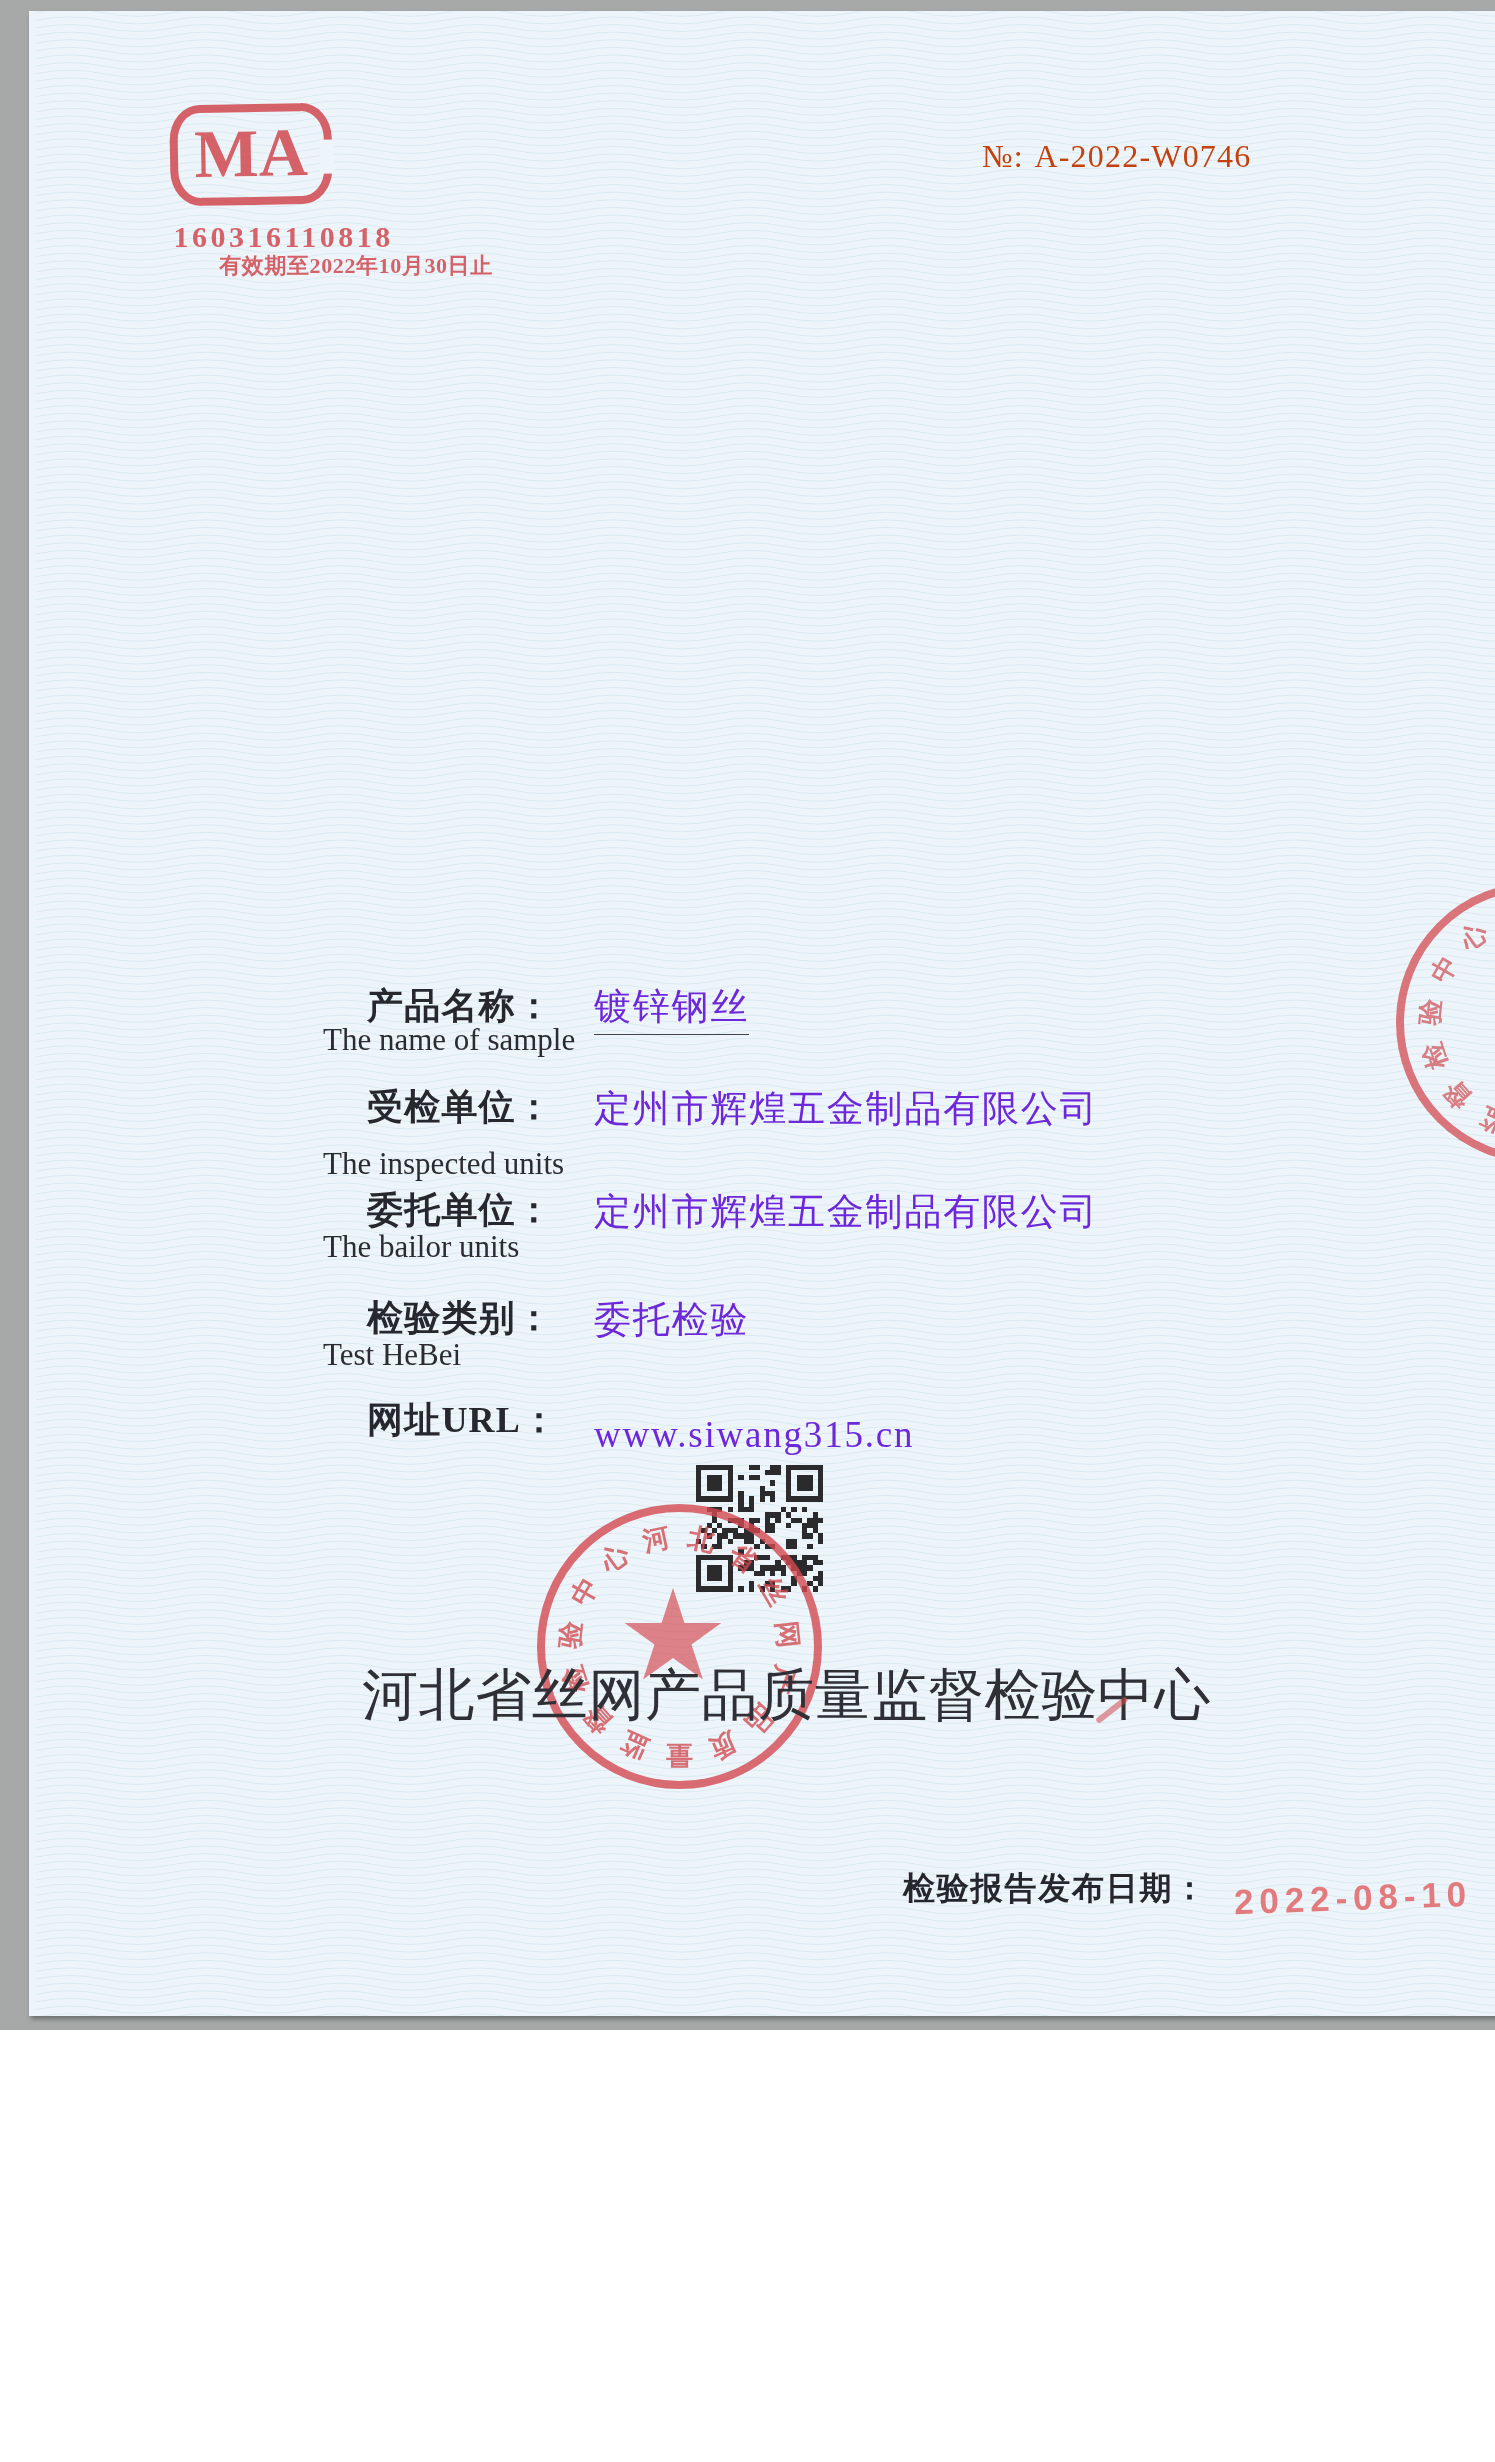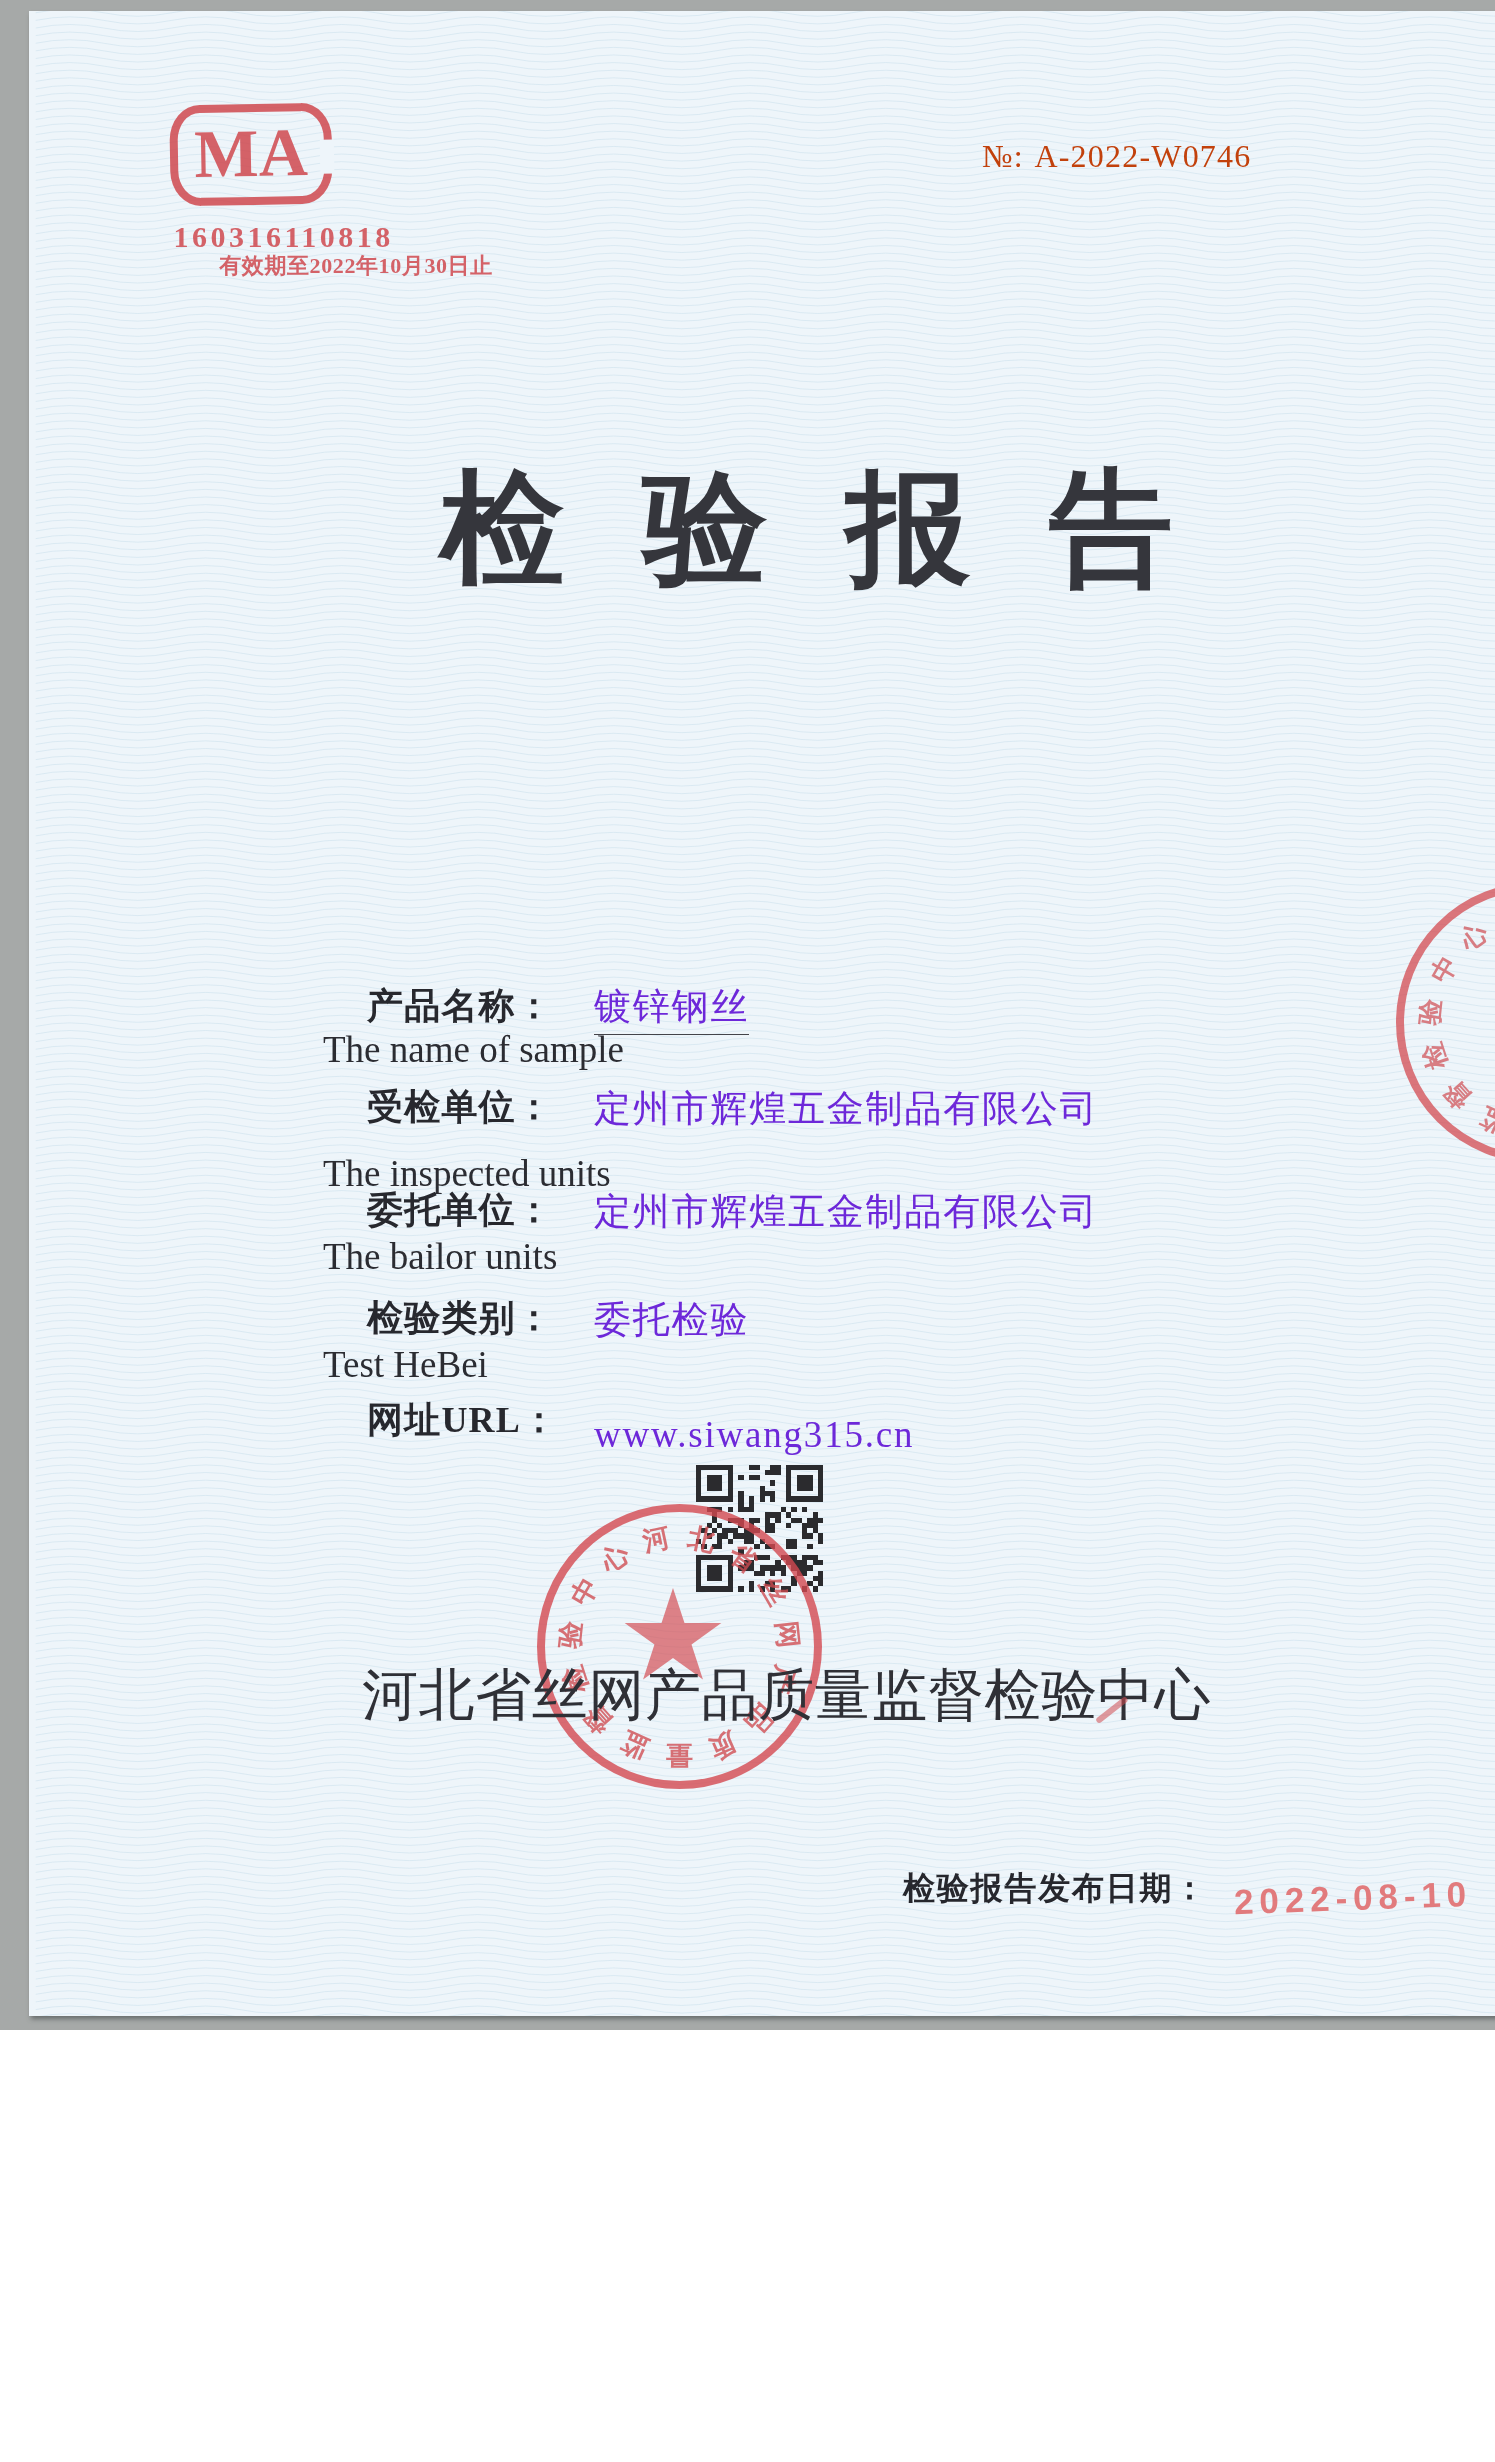--- a/index.html
+++ b/index.html
@@ -60,22 +60,22 @@
     position:absolute;top:620px;left:50%;transform:translateX(calc(-50% + 34px));
     font-size:57px;letter-spacing:5.3px;word-spacing:24.6px;white-space:nowrap;color:#2e2f35;
   }
 
   
   .field-label{
     position:absolute;left:294px;font-size:36px;font-weight:600;
     white-space:nowrap;color:#27282e;letter-spacing:1.2px;margin-left:44px;
   }
   .field-en{
-    position:absolute;left:294px;font-size:37px;font-weight:400;
-    white-space:nowrap;color:#2b2c32;margin-top:6px;
+    position:absolute;left:294px;font-size:31px;font-weight:400;
+    white-space:nowrap;color:#2b2c32;
   }
   .field-value{
     position:absolute;left:565px;font-size:37px;font-weight:400;
     white-space:nowrap;color:#6d28d9;letter-spacing:1.8px;
   }
   .field-value.underlined{border-bottom:1.8px solid #43444a;padding-bottom:2.3px;}
 
   
   .qr{
     position:absolute;left:667px;top:1454px;width:127px;height:127px;
@@ -418,21 +418,20 @@
         <span class="letters">MA</span>
       </div>
       <div class="cma-no">160316110818</div>
       <div class="cma-valid">有效期至2022年10月30日止</div>
     </div>
 
     <div class="report-no">
       <span>№:</span><span class="num">A-2022-W0746</span>
     </div>
 
-    <div class="doc-title">检验报告</div>
 
     <div id="fields">
         <div class="field-label" style="top: 971px;">产品名称：</div>
         <div class="field-value underlined" style="top: 971px;">镀锌钢丝</div>
         <div class="field-en" style="top: 1011px;">The name of sample</div>
         <div class="field-label" style="top: 1072px;">受检单位：</div>
         <div class="field-value" style="top: 1073px;">定州市辉煌五金制品有限公司</div>
         <div class="field-en" style="top: 1135px;">The inspected units</div>
         <div class="field-label" style="top: 1175px;">委托单位：</div>
         <div class="field-value" style="top: 1176px;">定州市辉煌五金制品有限公司</div>

